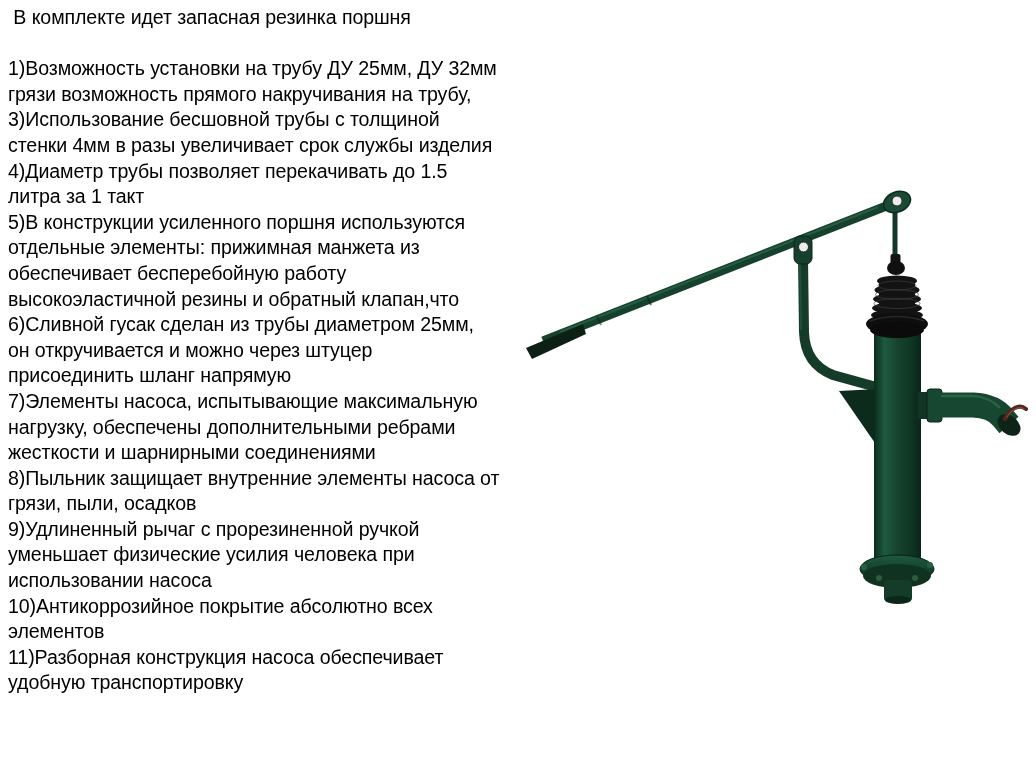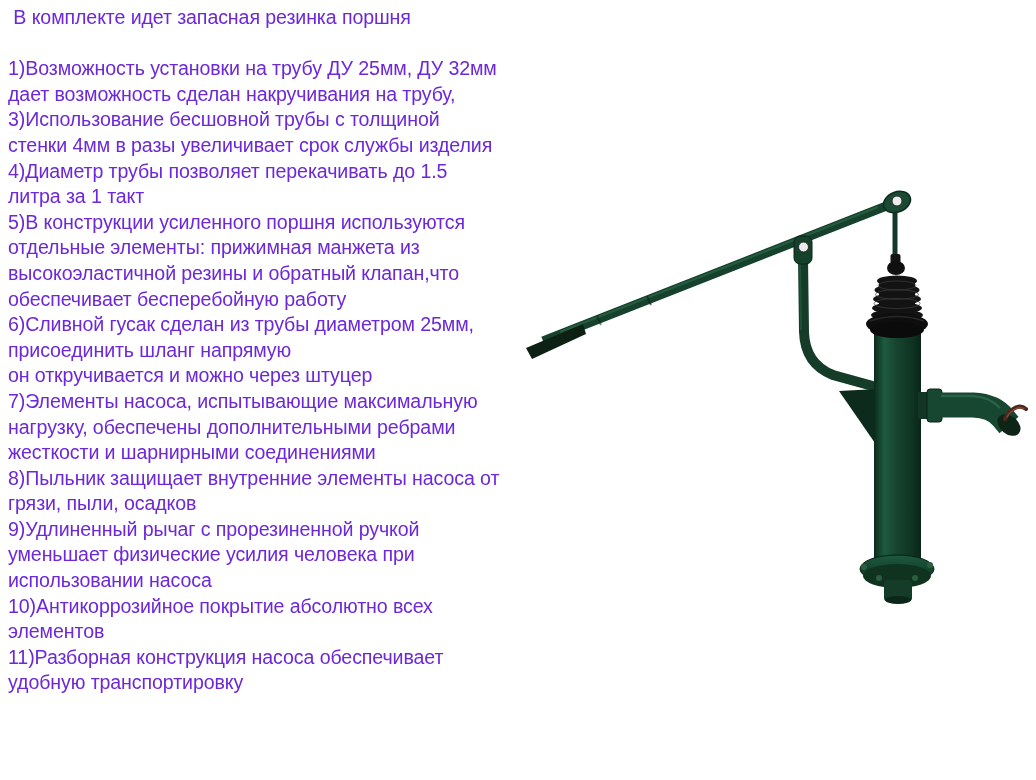--- a/index.html
+++ b/index.html
@@ -4,47 +4,47 @@
 <style>
   html,body{margin:0;padding:0;}
   body{
     width:1036px;height:780px;background:#ffffff;overflow:hidden;
     font-family:"Liberation Sans","DejaVu Sans",sans-serif;
     position:relative;
   }
   .page{position:absolute;inset:0;background:#ffffff;}
   .text-block{
     position:absolute;left:8px;top:5px;width:560px;
-    color:#6d28d9;font-size:19.6px;line-height:25.6px;
+    color:#000000;font-size:19.6px;line-height:25.6px;
     letter-spacing:-0.1px;
   }
   .text-block .line{white-space:pre;height:25.6px;}
   .pump-svg{position:absolute;left:0;top:0;width:1036px;height:780px;}
 </style>
 </head>
 <body>
 
 <div class="page">
 
   <div class="text-block" id="description">
       <div class="line"> В комплекте идет запасная резинка поршня</div>
       <div class="line">&nbsp;</div>
       <div class="line">1)Возможность установки на трубу ДУ 25мм, ДУ 32мм</div>
-      <div class="line">дает возможность сделан накручивания на трубу,</div>
+      <div class="line">грязи возможность прямого накручивания на трубу,</div>
       <div class="line">3)Использование бесшовной трубы с толщиной</div>
       <div class="line">стенки 4мм в разы увеличивает срок службы изделия</div>
       <div class="line">4)Диаметр трубы позволяет перекачивать до 1.5</div>
       <div class="line">литра за 1 такт</div>
       <div class="line">5)В конструкции усиленного поршня используются</div>
       <div class="line">отдельные элементы: прижимная манжета из</div>
+      <div class="line">обеспечивает бесперебойную работу</div>
       <div class="line">высокоэластичной резины и обратный клапан,что</div>
-      <div class="line">обеспечивает бесперебойную работу</div>
       <div class="line">6)Сливной гусак сделан из трубы диаметром 25мм,</div>
+      <div class="line">он откручивается и можно через штуцер</div>
       <div class="line">присоединить шланг напрямую</div>
-      <div class="line">он откручивается и можно через штуцер</div>
       <div class="line">7)Элементы насоса, испытывающие максимальную</div>
       <div class="line">нагрузку, обеспечены дополнительными ребрами</div>
       <div class="line">жесткости и шарнирными соединениями</div>
       <div class="line">8)Пыльник защищает внутренние элементы насоса от</div>
       <div class="line">грязи, пыли, осадков</div>
       <div class="line">9)Удлиненный рычаг с прорезиненной ручкой</div>
       <div class="line">уменьшает физические усилия человека при</div>
       <div class="line">использовании насоса</div>
       <div class="line">10)Антикоррозийное покрытие абсолютно всех</div>
       <div class="line">элементов</div>

